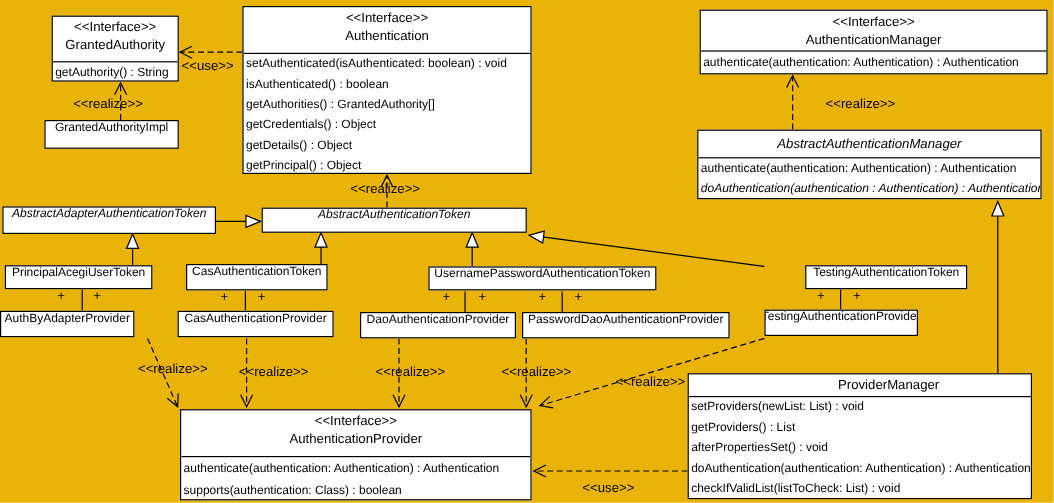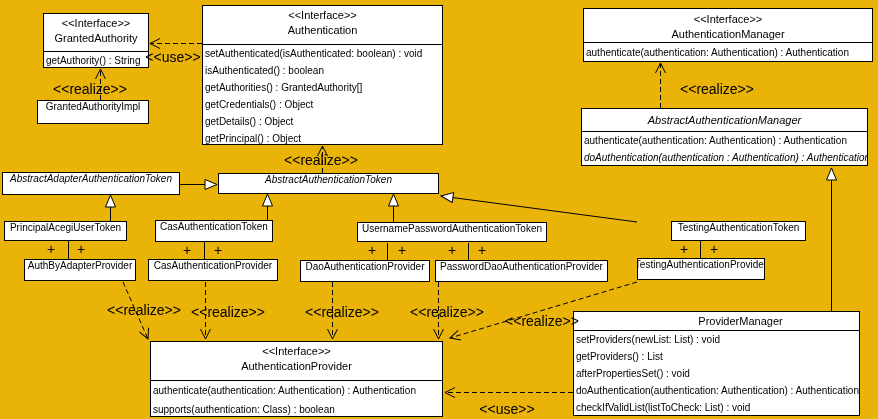--- a/index.html
+++ b/index.html
@@ -14,21 +14,21 @@
   .hdr{text-align:center;font-size:11px;}
   .hdr2{padding-top:2px;line-height:15px;}
   .stereo,.cname{display:block;white-space:nowrap;}
   .single{display:flex;align-items:flex-start;justify-content:center;font-size:10px;white-space:nowrap;}
   .it{font-style:italic;}
   .methods{border-top:1px solid #000;}
   .m{font-size:10px;white-space:nowrap;padding-left:2px;}
   .hA{height:35px;} .hB{height:36px;} .hC{height:33px;padding-top:3px;}
   .hD{height:22px;line-height:22px;} .hE{height:18px;line-height:18px;padding-left:48px;}
   .rA .m{line-height:18px;} .rB .m{line-height:17px;} .rC .m{line-height:19px;}
-  .lbl{position:absolute;font-size:14px;transform:translateX(-50%);white-space:nowrap;}
+  .lbl{position:absolute;font-size:11px;transform:translateX(-50%);white-space:nowrap;}
 </style>
 </head>
 <body>
 
 <div class="canvas">
 
   <svg class="connectors">
     <defs>
       <marker id="tri" markerWidth="14" markerHeight="12" refX="13" refY="6" orient="auto" markerUnits="userSpaceOnUse">
         <path d="M13,6 L1,1 L1,11 Z" fill="#fff" stroke="#000" stroke-width="1"></path>
@@ -127,21 +127,21 @@
   <div class="uml-box single" style="left:155px;top:220px;width:118px;height:22px">
     <span class="cname">CasAuthenticationToken</span>
   </div>
   <div class="uml-box single" style="left:357px;top:222px;width:190px;height:20px">
     <span class="cname">UsernamePasswordAuthenticationToken</span>
   </div>
   <div class="uml-box single" style="left:671px;top:221px;width:135px;height:20px">
     <span class="cname">TestingAuthenticationToken</span>
   </div>
 
-  <div class="uml-box single" style="left:24px;top:259px;width:112px;height:22px">
+  <div class="uml-box single" style="left:0;top:259px;width:112px;height:22px">
     <span class="cname">AuthByAdapterProvider</span>
   </div>
   <div class="uml-box single" style="left:148px;top:259px;width:130px;height:22px">
     <span class="cname">CasAuthenticationProvider</span>
   </div>
   <div class="uml-box single" style="left:435px;top:260px;width:173px;height:22px">
     <span class="cname">PasswordDaoAuthenticationProvider</span>
   </div>
   <div class="uml-box single" style="left:300px;top:260px;width:130px;height:22px">
     <span class="cname">DaoAuthenticationProvider</span>

